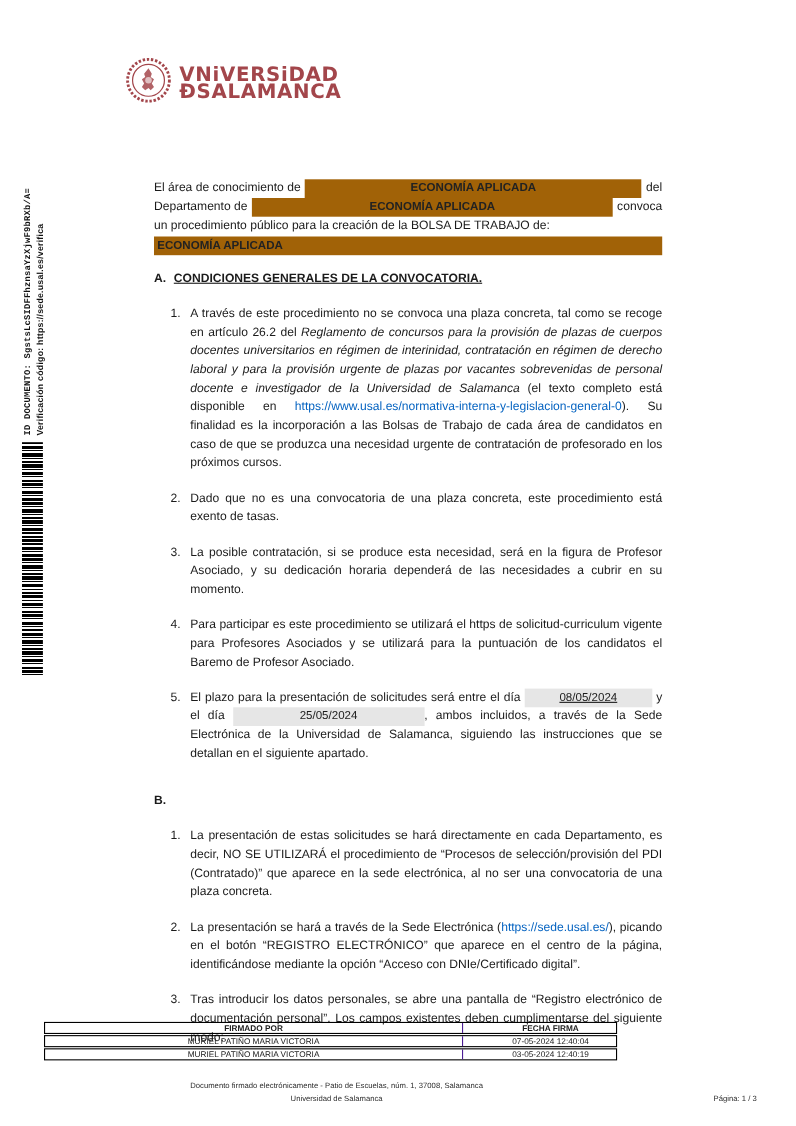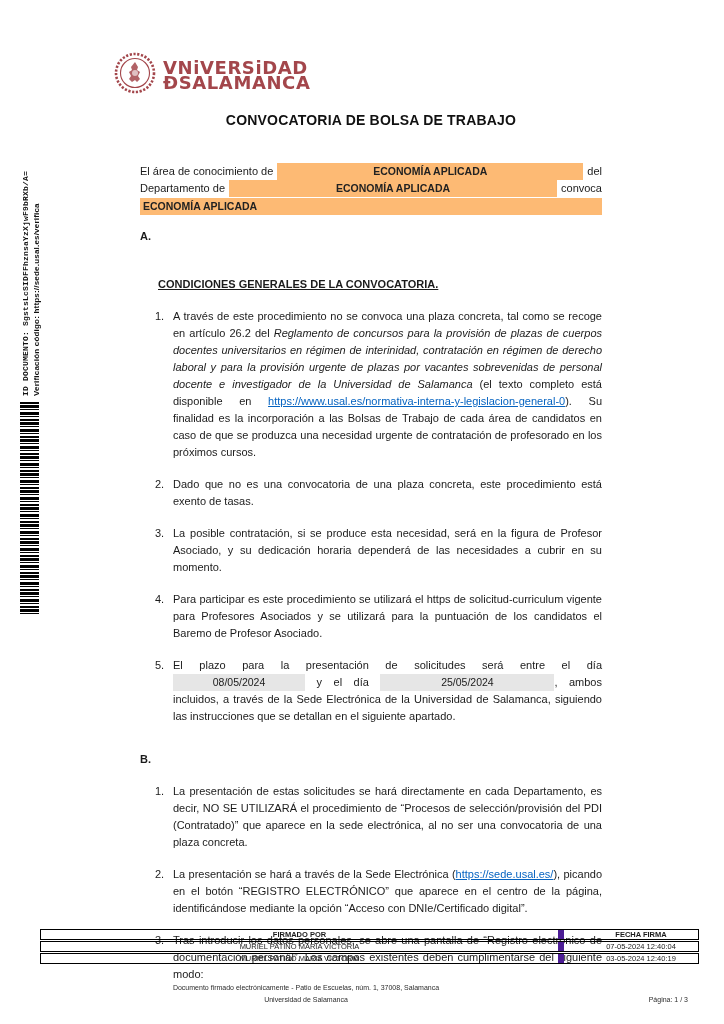--- a/index.html
+++ b/index.html
@@ -44,52 +44,52 @@
   .doc-title {
     position:absolute; left:140px; top:112px; width:462px;
     text-align:center; font-weight:bold; font-size:14px; letter-spacing:0.2px; color:#111;
   }
 
   
   .content { position:absolute; left:140px; top:163px; width:462px; font-size:11px; line-height:17px; }
 
   .intro-line { display:flex; align-items:baseline; }
   .field {
-    background:#fdba74; font-weight:bold; font-size:10.5px; text-align:center; color:#222;
+    background:#a16207; font-weight:bold; font-size:10.5px; text-align:center; color:#222;
   }
   .field.grow { flex:1; margin:0 4px; }
   .field.block { display:block; text-align:left; padding-left:3px; margin-top:1px; }
 
   .section-heading { display:flex; font-weight:bold; }
   .section-heading .lbl { width:18px; flex:none; }
-  .section-heading .txt { text-decoration:underline;margin-top:48px; }
+  .section-heading .txt { text-decoration:underline; }
   .sec-a { margin-top:13px; }
   .sec-b { margin-top:26px; }
 
   .item { display:flex; margin-top:15px; }
   .item .num { flex:none; width:18px; margin-left:15px; }
   .item .body { flex:1; text-align:justify; }
   .item .body em { font-style:italic; }
   .item .body .b { font-weight:normal; }
-  a.doclink { color:#0563c1; text-decoration:underline; cursor:pointer; }
+  a.doclink { color:#0563c1; cursor:pointer; }
   .inline-field {
     display:inline-block; background:#e6e6e6; text-align:center;
     font-size:10.5px; vertical-align:baseline;
   }
-  .w1 { width:132px; }
+  .w1 { width:116px;text-decoration:underline; }
   .w2 { width:174px; }
 
   
-  .sig-table { position:absolute; left:40px; top:929px; width:659px; font-size:7.5px; }
+  .sig-table { position:absolute; left:40px; top:929px; width:521px; font-size:7.5px; }
   .sig-row {
     display:flex; border:1px solid #000; margin-bottom:1px; height:11px;
     align-items:center;
   }
   .sig-col1 { flex:1; text-align:center; }
-  .sig-col2 { width:140px; flex:none; border-left:6px solid #4c1d95; text-align:center; align-self:stretch; display:flex; align-items:center; justify-content:center;padding-left:20px; }
+  .sig-col2 { width:140px; flex:none; border-left:1px solid #4c1d95; text-align:center; align-self:stretch; display:flex; align-items:center; justify-content:center;padding-left:20px; }
 
   
   .footer-addr { position:absolute; left:40px; top:984px; width:532px; text-align:center; font-size:7px; color:#2b2b2b; }
   .footer-org  { position:absolute; left:40px; top:996px; width:532px; text-align:center; font-size:7px; color:#2b2b2b; }
   .footer-page { position:absolute; right:36px; top:996px; font-size:7px; color:#2b2b2b; }
 </style>
 </head>
 <body>
 
 <div class="page">
@@ -108,34 +108,34 @@
         <path d="M21 10 l3 5 -1 3 3 2 -2 4 2 3 -3 3 -2 -2 -3 2 -3 -3 2 -3 -2 -4 3 -2 -1 -3 z" fill="#a3464b" opacity="0.85"></path>
         <circle cx="21" cy="21" r="3" fill="#fff" opacity="0.6"></circle>
       </svg>
     </span>
     <div class="logo-name">
       <div>VNiVERSiDAD</div>
       <div>ĐSALAMANCA</div>
     </div>
   </div>
 
-  <div class="doc-title">CONVOCATORIA DE BOLSA DE TRABAJO</div>
 
   <div class="content">
 
     <div class="intro-line">
       <span>El área de conocimiento de</span>
       <span class="field grow">ECONOMÍA APLICADA</span>
       <span>del</span>
     </div>
     <div class="intro-line">
       <span>Departamento de</span>
       <span class="field grow">ECONOMÍA APLICADA</span>
       <span>convoca</span>
     </div>
+    <div>un procedimiento público para la creación de la BOLSA DE TRABAJO de:</div>
     <div class="field block">ECONOMÍA APLICADA</div>
 
     <div class="section-heading sec-a">
       <span class="lbl">A.</span>
       <span class="txt">CONDICIONES GENERALES DE LA CONVOCATORIA.</span>
     </div>
 
     <div class="item">
       <span class="num">1.</span>
       <span class="body"><span>A través de este procedimiento no se convoca una plaza concreta, tal como se recoge en artículo 26.2 del </span><em>Reglamento de concursos para la provisión de plazas de cuerpos docentes universitarios en régimen de interinidad, contratación en régimen de derecho laboral y para la provisión urgente de plazas por vacantes sobrevenidas de personal docente e investigador de la Universidad de Salamanca</em><span> (el texto completo está disponible en </span><a class="doclink">https://www.usal.es/normativa-interna-y-legislacion-general-0</a><span>). Su finalidad es la incorporación a las Bolsas de Trabajo de cada área de candidatos en caso de que se produzca una necesidad urgente de contratación de profesorado en los próximos cursos.</span></span>

